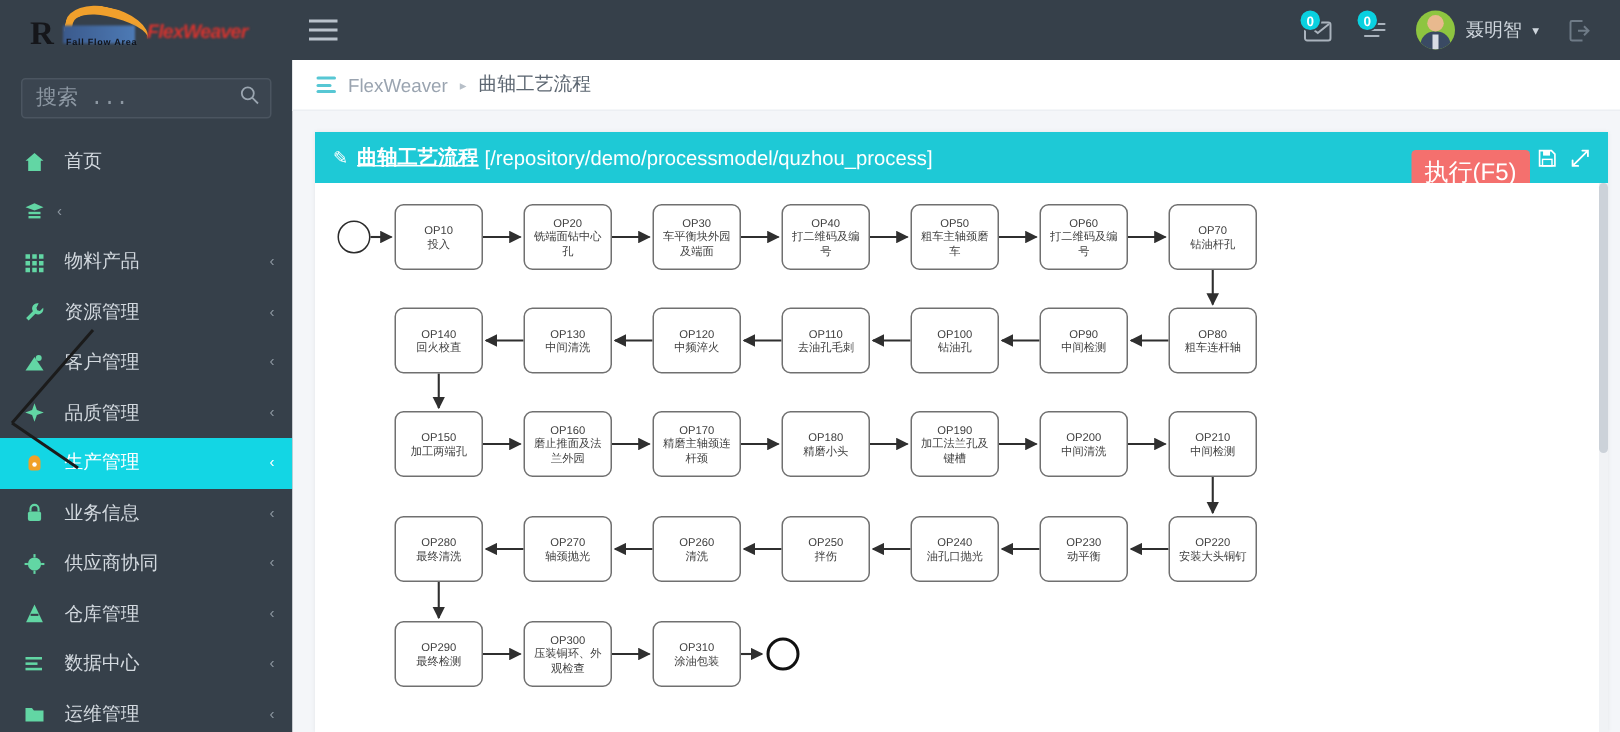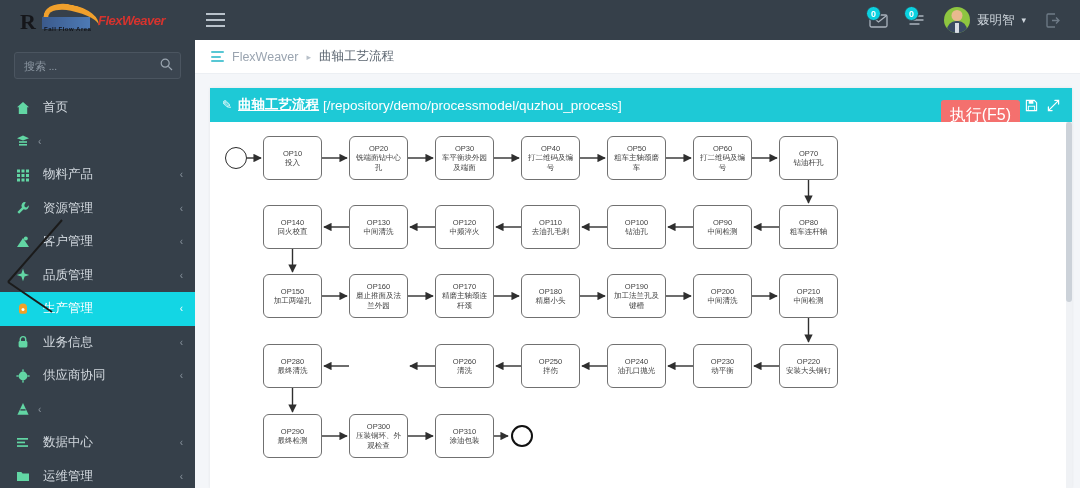--- a/index.html
+++ b/index.html
@@ -91,22 +91,22 @@
     position: absolute; left: 0; top: 40px; width: 195px; height: 448px;
     background: #36404a; overflow: hidden;
   }
   .search-wrap { padding: 12px 14px 10px 14px; }
   .search-box {
     position: relative; height: 27px; border: 1px solid #4b5560;
     border-radius: 3px; background: #3b4550;
   }
   .search-box input {
     width: 100%; height: 100%; background: transparent; border: 0; outline: 0;
-    color: #97a2ad; font-size: 11px; padding: 0 26px 0 9px;
-    font-family: Liberation Serif, serif;
+    color: #97a2ad; font-size: 14px; padding: 0 26px 0 9px;
+    font-family: Liberation Mono, monospace;
   }
   .search-box input::placeholder { color: #8d98a3; }
   .search-icon {
     position: absolute; right: 7px; top: 50%; transform: translateY(-50%);
     color: #9aa5b0;
   }
   .menu { margin-top: 2px; }
   .mitem {
     position: relative; height: 33.5px; display: flex; align-items: center;
     padding: 0 12px 0 16px; cursor: pointer; color: #d3d9df; font-size: 12.5px;
@@ -377,20 +377,21 @@
           <span class="mlabel">供应商协同</span>
           <span class="mchev">‹</span>
         </div>
         <div class="mitem">
           <span class="micon">
             <svg width="14" height="14" viewBox="0 0 14 14">
               <path d="M7 1 L12.6 12.8 H1.4 Z" fill="currentColor"></path>
               <rect x="4.4" y="7.2" width="5.2" height="1.4" fill="#36404a"></rect>
             </svg>
           </span>
+          <span class="mlabel">仓库管理</span>
           <span class="mchev">‹</span>
         </div>
         <div class="mitem">
           <span class="micon">
             <svg width="14" height="14" viewBox="0 0 14 14">
               <g fill="currentColor">
                 <rect x="1" y="2" width="11" height="1.7"></rect>
                 <rect x="1" y="5.6" width="8" height="1.7"></rect>
                 <rect x="1" y="9.2" width="11" height="1.7"></rect>
               </g>
@@ -592,20 +593,24 @@
             <span class="nlabel">油孔口抛光</span>
           </div>
           <div class="node" style="left: 311px; top: 222px; width: 59px; height: 44px;">
             <span class="nid">OP250</span>
             <span class="nlabel">拌伤</span>
           </div>
           <div class="node" style="left: 225px; top: 222px; width: 59px; height: 44px; align-items: center;">
             <span class="nid">OP260</span>
             <span class="nlabel">清洗</span>
           </div>
+          <div class="node" style="left: 139px; top: 222px; width: 59px; height: 44px;">
+            <span class="nid">OP270</span>
+            <span class="nlabel">轴颈抛光</span>
+          </div>
           <div class="node" style="left: 53px; top: 222px; width: 59px; height: 44px;">
             <span class="nid">OP280</span>
             <span class="nlabel">最终清洗</span>
           </div>
           <div class="node" style="left: 53px; top: 292px; width: 59px; height: 44px;">
             <span class="nid">OP290</span>
             <span class="nlabel">最终检测</span>
           </div>
           <div class="node" style="left: 139px; top: 292px; width: 59px; height: 44px;">
             <span class="nid">OP300</span>

